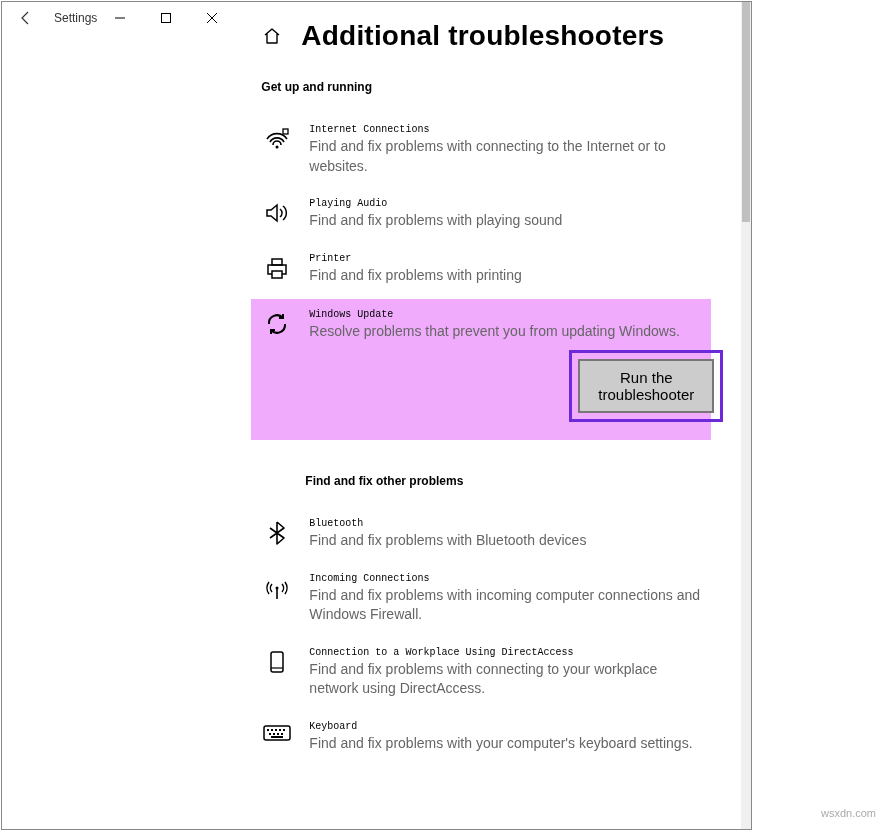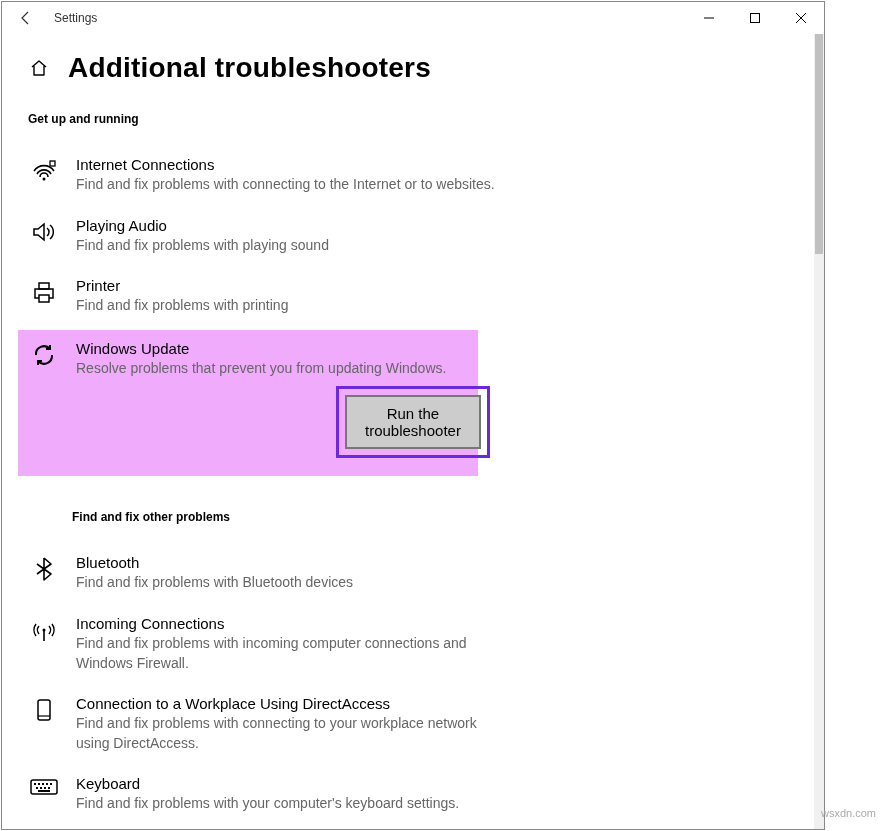--- a/index.html
+++ b/index.html
@@ -7,25 +7,25 @@
     font-family: "Segoe UI", -apple-system, sans-serif;
     background: #fff;
     color: #000;
     width: 884px;
     height: 831px;
     overflow: hidden;
     position: relative;
   }
   .window {
     border: 1px solid #888;
-    width: 824px;
+    width: 751px;
     height: 829px;
     margin: 1px;
     display: flex;
-    flex-direction: column;
+    flex-direction: row;
     background: #fff;
     position: relative;
   }
   .titlebar {
     display: flex;
     align-items: center;
     height: 32px;
     font-size: 12px;
     color: #333;
   }
@@ -102,23 +102,24 @@
   }
   .icon-cell {
     width: 32px;
     display: flex;
     justify-content: center;
     padding-top: 2px;
     flex-shrink: 0;
   }
   .item-body { max-width: 420px; }
   .item-title {
-    font-size: 15px;
+    font-size: 10px;
     color: #000;
     margin-bottom: 2px;
+    font-family: Liberation Mono, monospace;
   }
   .item-desc {
     font-size: 14px;
     color: #666;
     line-height: 1.4;
   }
   .run-box {
     margin: 8px 0 0 260px;
     border: 3px solid #6d28d9;
     padding: 6px;

